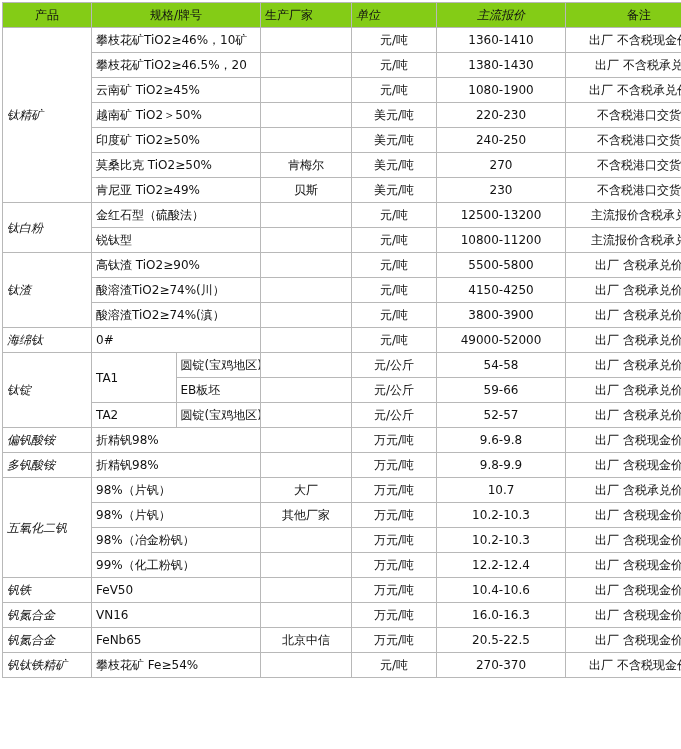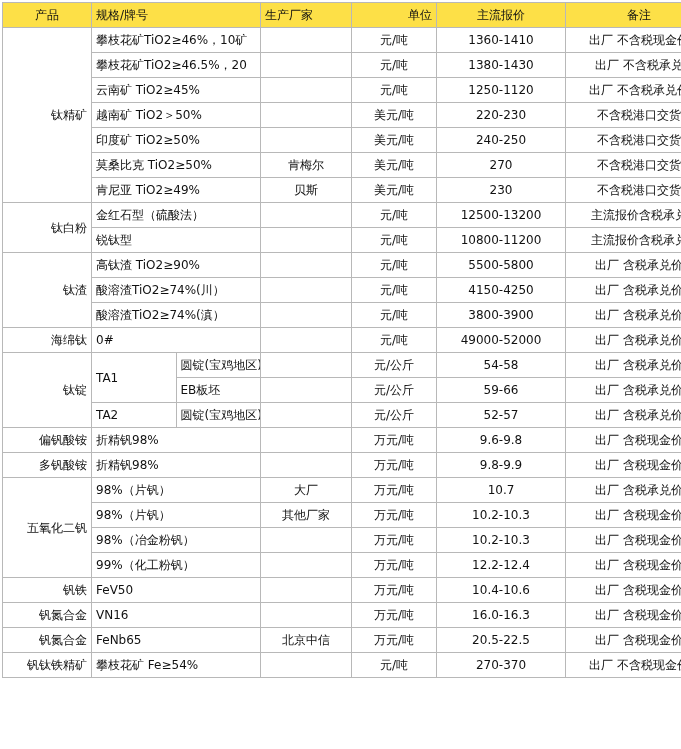--- a/index.html
+++ b/index.html
@@ -30,38 +30,39 @@
     color: #111;
     padding: 0 4px;
     height: 24px;
     line-height: 14px;
     font-weight: normal;
     vertical-align: middle;
     overflow: hidden;
     white-space: nowrap;
   }
   thead th {
-    background: #fde047;
+    background: #84cc16;
     color: #ffffff;
     font-weight: bold;
     font-size: 13px;
     text-align: center;
     height: 30px;
     border: 1px solid #25b6f0;
   }
   .c-cat   { width: 80px;  text-align: center; }
-  .c-spec  { width: 160px; text-align: left; padding-left: 6px; }
+  .c-spec  { width: 160px; text-align: center; padding-left: 6px; }
   .c-maker { width: 82px;  text-align: left; }
-  .c-unit  { width: 76px;  text-align: right; }
-  .c-price { width: 120px; text-align: center; }
+  .c-unit  { width: 76px;  text-align: left; font-style: italic; }
+  .c-price { width: 120px; text-align: center; font-style: italic; }
   .c-note  { width: 138px; text-align: center; }
   td.cat-cell {
-    text-align: right;
+    text-align: left;
     font-weight: bold;
     font-size: 13px;
+    font-style: italic;
   }
   td.spec-left {
     text-align: left;
     padding-left: 6px;
   }
   td.center { text-align: center; }
   .sub-left {
     text-align: left;
     padding-left: 6px;
     margin-left: 42px;
@@ -96,21 +97,21 @@
         <td class="spec-left" colspan="2">攀枝花矿TiO2≥46.5%，20</td>
         <td class="center"></td>
         <td class="center">元/吨</td>
         <td class="center">1380-1430</td>
         <td class="center">出厂 不含税承兑</td>
       </tr>
       <tr>
         <td class="spec-left" colspan="2">云南矿 TiO2≥45%</td>
         <td class="center"></td>
         <td class="center">元/吨</td>
-        <td class="center">1250-1120</td>
+        <td class="center">1080-1900</td>
         <td class="center">出厂 不含税承兑价</td>
       </tr>
       <tr>
         <td class="spec-left" colspan="2">越南矿 TiO2＞50%</td>
         <td class="center"></td>
         <td class="center">美元/吨</td>
         <td class="center">220-230</td>
         <td class="center">不含税港口交货</td>
       </tr>
       <tr>

